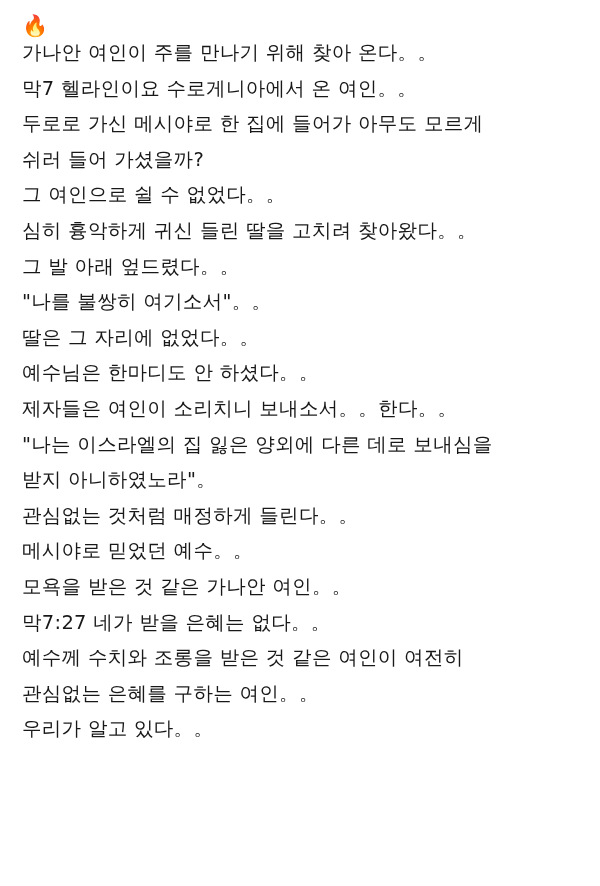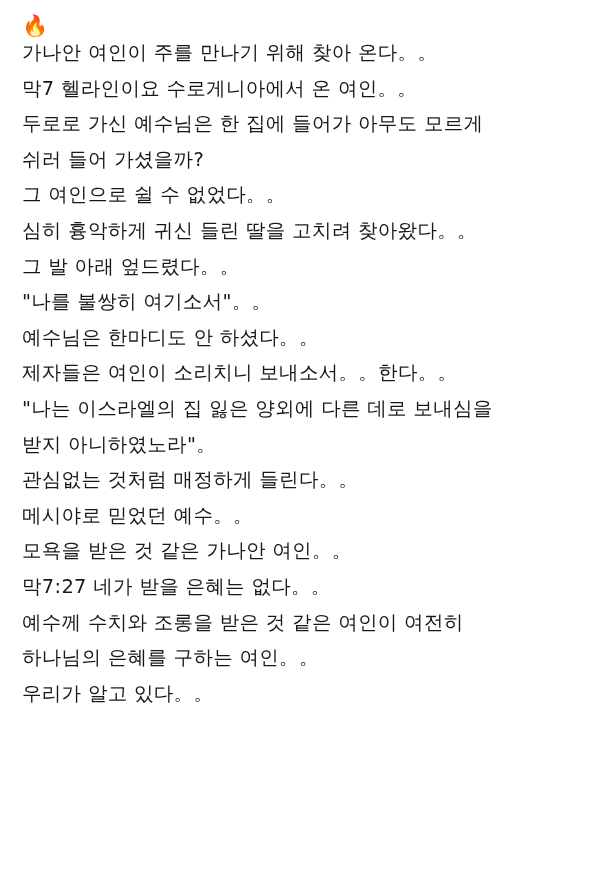--- a/index.html
+++ b/index.html
@@ -46,30 +46,31 @@
 </style>
 </head>
 <body>
 
 <div class="page">
   <div class="line first">
     <span class="fire-icon"><span class="fire-glyph">🔥</span></span>
   </div>
   <div class="line">가나안 여인이 주를 만나기 위해 찾아 온다。。</div>
   <div class="line">막7 헬라인이요 수로게니아에서 온 여인。。</div>
-  <div class="line">두로로 가신 예수님은 한 집에 들어가 아무도 모르게</div>
+  <div class="line">두로로 가신 메시야로 한 집에 들어가 아무도 모르게</div>
   <div class="line">쉬러 들어 가셨을까?</div>
   <div class="line">그 여인으로 쉴 수 없었다。。</div>
   <div class="line">심히 흉악하게 귀신 들린 딸을 고치려 찾아왔다。。</div>
   <div class="line">그 발 아래 엎드렸다。。</div>
   <div class="line">"나를 불쌍히 여기소서"。。</div>
+  <div class="line">딸은 그 자리에 없었다。。</div>
   <div class="line">예수님은 한마디도 안 하셨다。。</div>
   <div class="line">제자들은 여인이 소리치니 보내소서。。한다。。</div>
   <div class="line">"나는 이스라엘의 집 잃은 양외에 다른 데로 보내심을</div>
   <div class="line">받지 아니하였노라"。</div>
   <div class="line">관심없는 것처럼 매정하게 들린다。。</div>
   <div class="line">메시야로 믿었던 예수。。</div>
   <div class="line">모욕을 받은 것 같은 가나안 여인。。</div>
   <div class="line">막7:27 네가 받을 은혜는 없다。。</div>
   <div class="line">예수께 수치와 조롱을 받은 것 같은 여인이 여전히</div>
-  <div class="line">하나님의 은혜를 구하는 여인。。</div>
+  <div class="line">관심없는 은혜를 구하는 여인。。</div>
   <div class="line">우리가 알고 있다。。</div>
 </div>
 
 </body></html>

